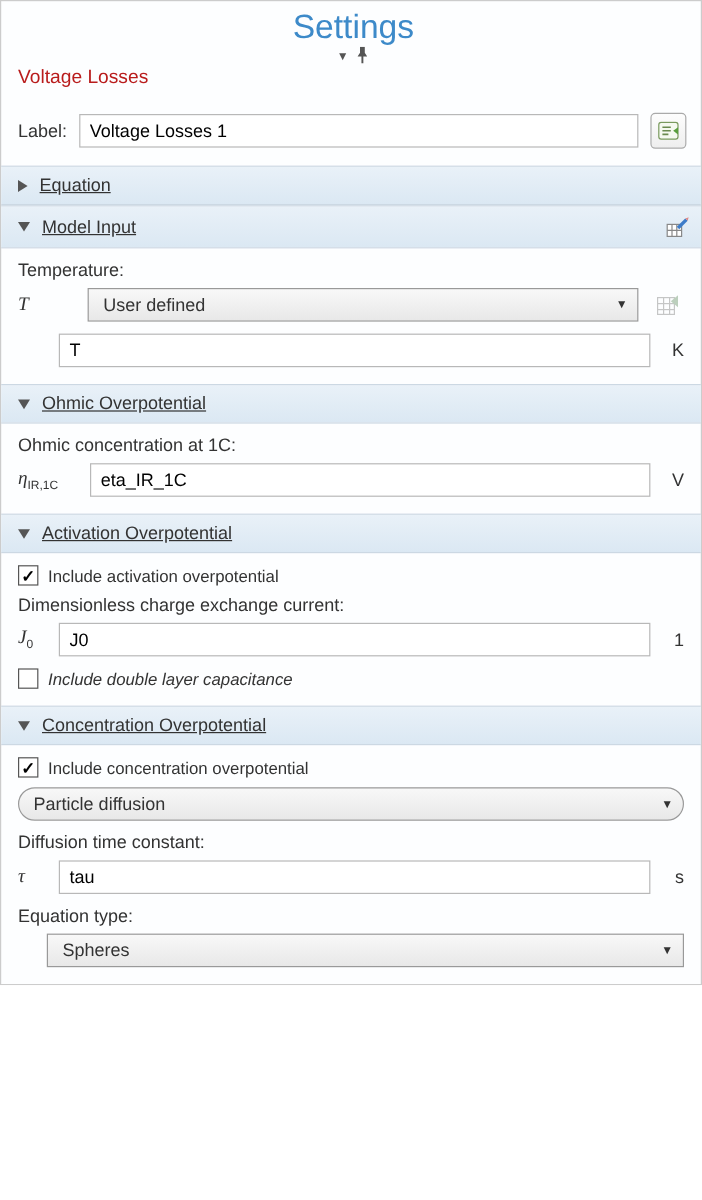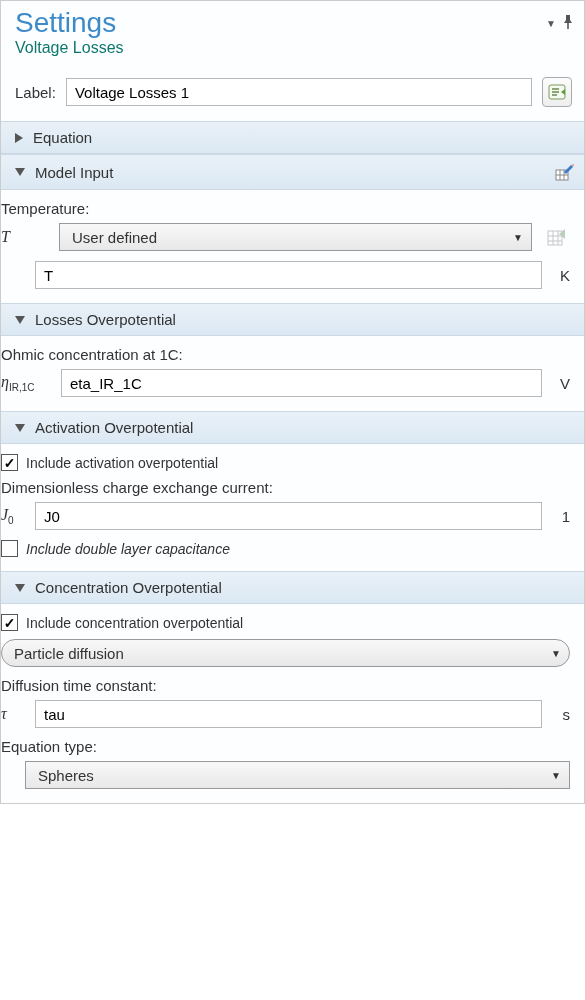--- a/index.html
+++ b/index.html
@@ -13,35 +13,36 @@
   .panel {
     width: 585px;
     border: 1px solid #ccc;
     background: #fdfeff;
   }
   .panel-header {
     display: flex;
     align-items: center;
     justify-content: space-between;
     padding: 6px 10px 0 14px;
+    flex-direction: column;
   }
   .panel-title {
     font-size: 28px;
     font-weight: 300;
     color: #3d8ac9;
   }
   .panel-header-icons {
     display: flex;
     gap: 6px;
     align-items: center;
     color: #555;
   }
   .panel-subtitle {
     font-size: 16px;
-    color: #0f766e;
+    color: #b91c1c;
     padding: 0 14px 10px 14px;
   }
   .label-row {
     display: flex;
     align-items: center;
     padding: 10px 12px 14px 14px;
     gap: 10px;
   }
   .label-text { font-size: 15px; color: #333; text-align: right; }
   .label-input {
@@ -73,32 +74,33 @@
   }
   .section-header {
     display: flex;
     align-items: center;
     justify-content: space-between;
     background: linear-gradient(#e9f1f8,#dbe8f3);
     border-top: 1px solid #ccd8e3;
     border-bottom: 1px solid #ccd8e3;
     padding: 7px 10px 7px 14px;
     cursor: pointer;
+    text-decoration: underline;
   }
   .section-left {
     display: flex;
     align-items: center;
     gap: 10px;
   }
   .section-title { font-size: 15px; color: #333; }
   .tri { width: 0; height: 0; display: inline-block; }
   .tri-down { border-left: 5px solid transparent; border-right: 5px solid transparent; border-top: 8px solid #555; }
   .tri-right { border-top: 5px solid transparent; border-bottom: 5px solid transparent; border-left: 8px solid #555; }
   .section-body {
-    padding: 10px 14px 14px 0;
+    padding: 10px 14px 14px 14px;
   }
   .field-label { font-size: 15px; color: #333; margin-bottom: 6px; }
   .row {
     display: flex;
     align-items: center;
     gap: 10px;
     margin-bottom: 10px;
   }
   .sym {
     width: 40px;
@@ -227,21 +229,21 @@
     <div class="row" style="margin-bottom:0;">
       <div style="width:24px;flex-shrink:0;"></div>
       <input class="txt" value="T" style="">
       <span class="unit">K</span>
     </div>
   </div>
 
   <div class="section-header">
     <div class="section-left">
       <span class="tri tri-down"></span>
-      <span class="section-title">Losses Overpotential</span>
+      <span class="section-title">Ohmic Overpotential</span>
     </div>
   </div>
   <div class="section-body">
     <div class="field-label">Ohmic concentration at 1C:</div>
     <div class="row" style="margin-bottom:0;">
       <div class="sym" style="width:50px;"><i>η</i><sub>IR,1C</sub></div>
       <input class="txt" value="eta_IR_1C" style="">
       <span class="unit">V</span>
     </div>
   </div>

